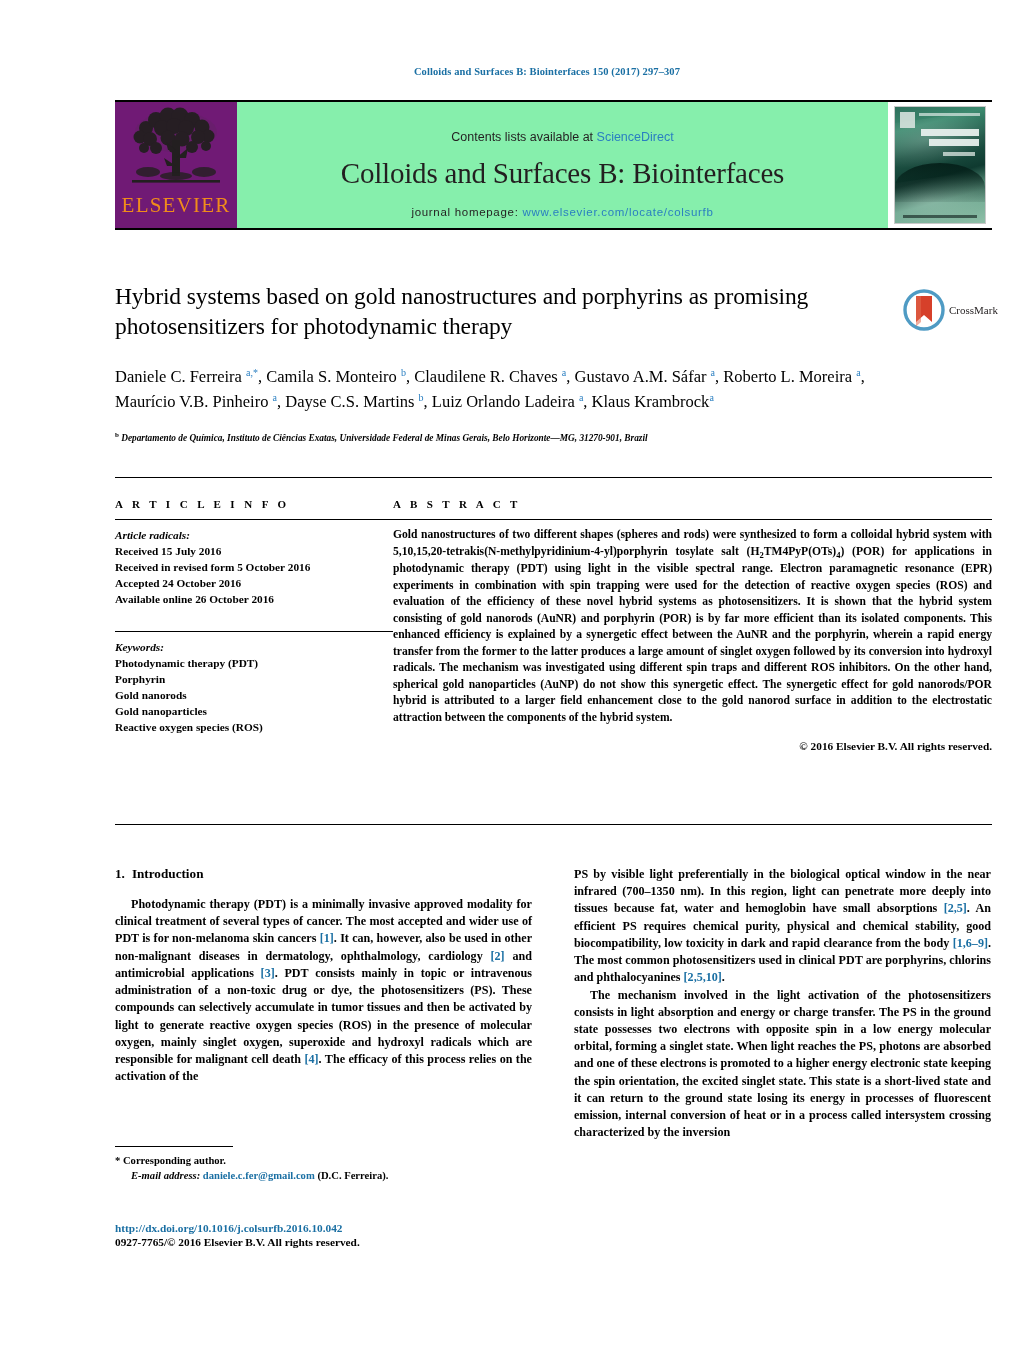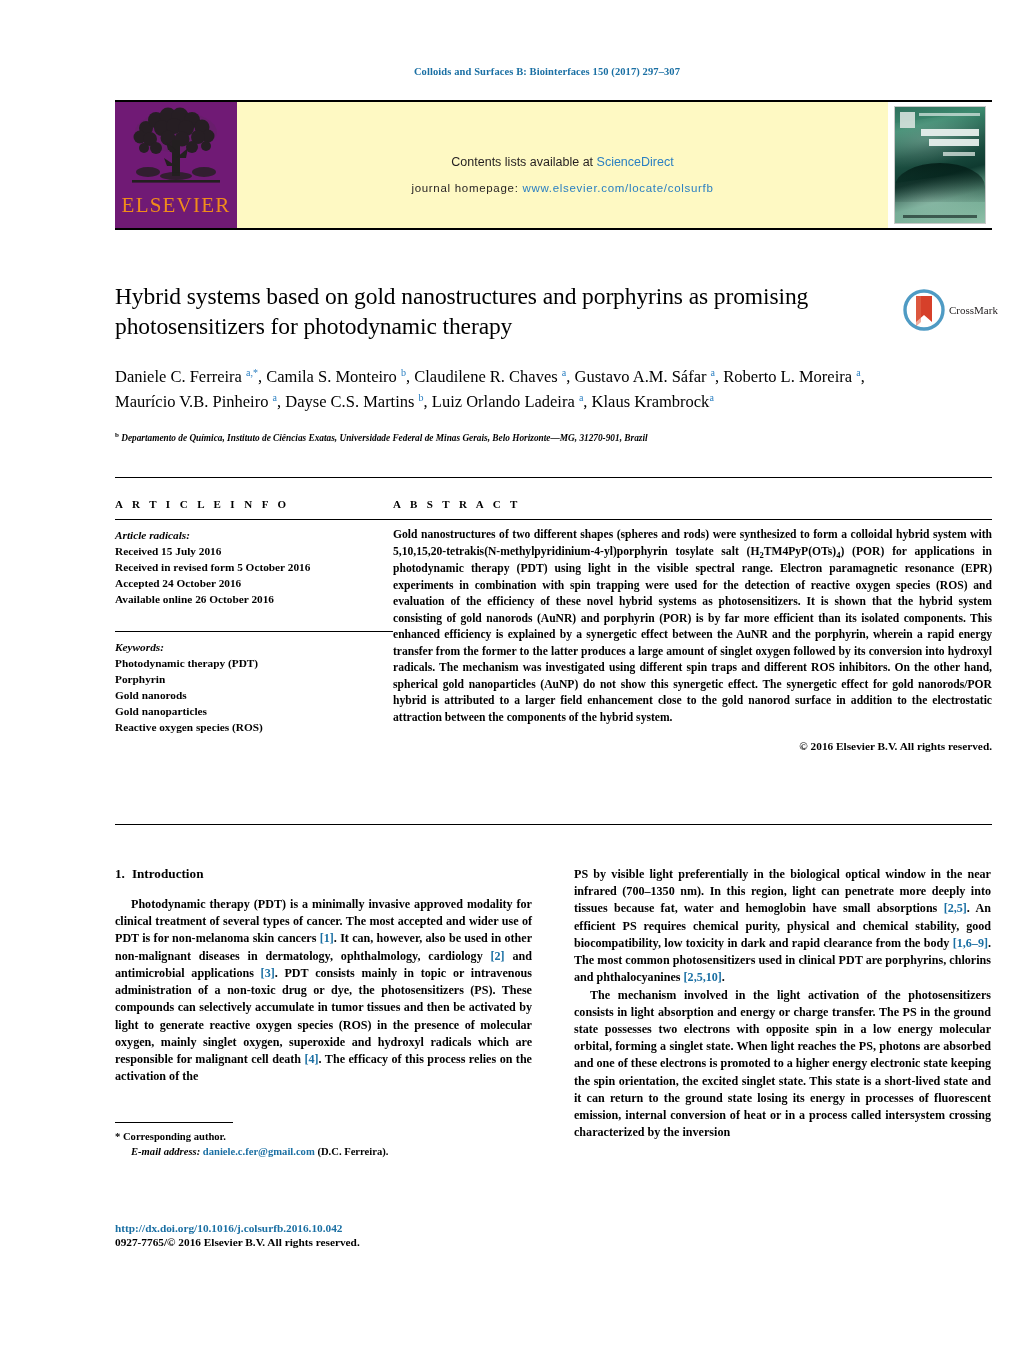--- a/index.html
+++ b/index.html
@@ -63,21 +63,21 @@
   .elsevier-word {
     font-family: "Liberation Serif", serif;
     font-size: 21px;
     letter-spacing: 1.2px;
     color: #f08c1b;
     line-height: 1;
     margin-top: 1px;
   }
   .journal-band {
     flex: 1 1 auto;
-    background: #fef9c3;
+    background: #86efac;
     display: flex;
     flex-direction: column;
     align-items: center;
     justify-content: center;
     padding: 22px 0 4px 0;
     box-sizing: border-box;
   }
   .contents-line {
     font-family: "Liberation Sans", sans-serif;
     font-size: 12.5px;
@@ -320,21 +320,21 @@
     color: #000;
     margin: 0;
     text-indent: 16px;
   }
   .para + .para { text-indent: 16px; }
   .ref { color: #1a6fa3; }
 
   
   .footnote {
     position: absolute;
-    top: 1122px;
+    top: 1146px;
     left: 78px;
     width: 417px;
   }
   .fn-rule {
     border-top: 1.2px solid #000;
     width: 118px;
     margin-bottom: 6px;
   }
   .fn-line {
     font-family: "Liberation Serif", serif;
@@ -417,20 +417,21 @@
             <ellipse cx="54" cy="70" rx="16" ry="4"></ellipse>
           </g>
           <rect x="10" y="74" width="88" height="2.6"></rect>
         </g>
       </svg>
       <div class="elsevier-word">ELSEVIER</div>
     </div>
 
     <div class="journal-band">
       <div class="contents-line"><span>Contents lists available at </span><span class="sd">ScienceDirect</span></div>
+      <div class="journal-title">Colloids and Surfaces B: Biointerfaces</div>
       <div class="homepage-line"><span>journal homepage: </span><span class="url">www.elsevier.com/locate/colsurfb</span></div>
     </div>
 
     <div class="cover-block">
       <div class="cover-thumb">
         <div class="cv-wave" style="top:10px;"></div>
         <div class="cv-wave" style="top:70px;"></div>
         <div class="cv-dark"></div>
         <div class="cv-els"></div>
         <div class="cv-toptext"></div>

